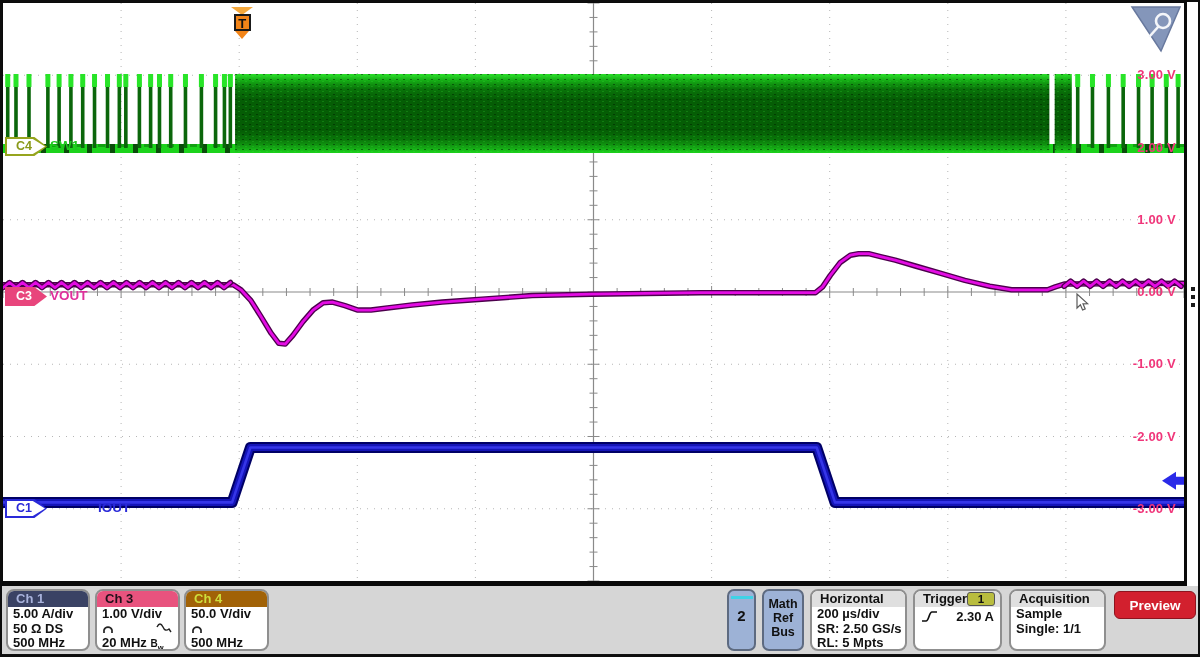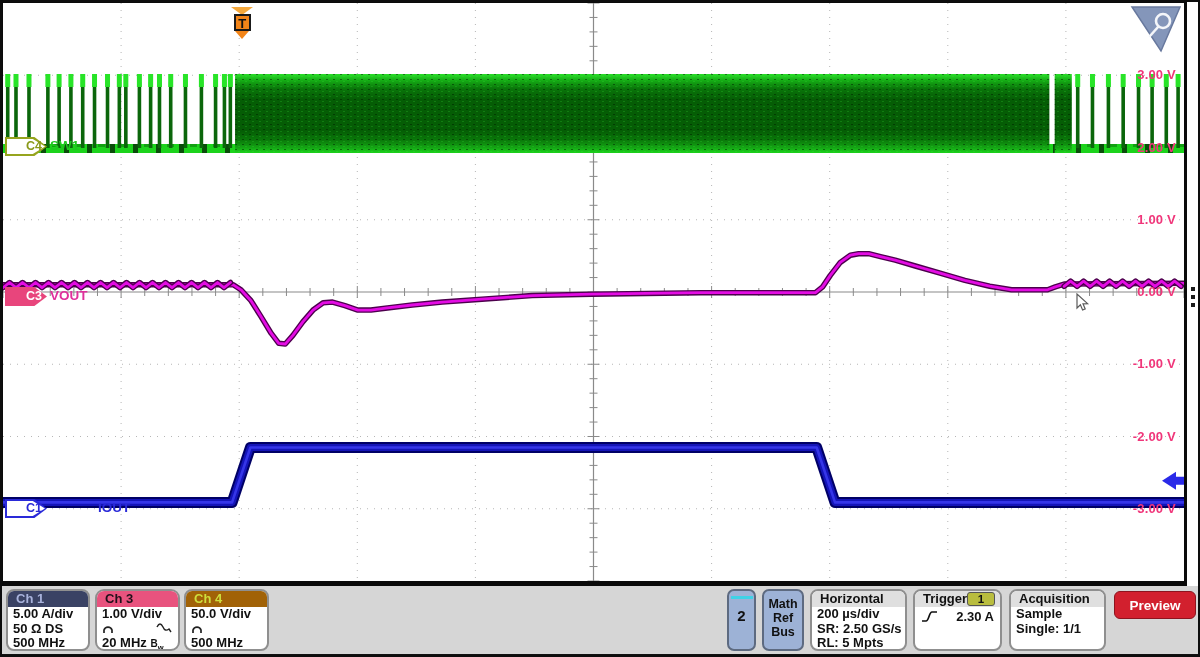--- a/index.html
+++ b/index.html
@@ -11,21 +11,21 @@
   
   .plot{position:absolute;left:0;top:0;width:1187px;height:586px;background:#fff;
         border:3px solid #0a0a0a;border-bottom-width:5px;box-sizing:border-box;z-index:5;}
   .plot svg.wave{position:absolute;left:0;top:0;}
   .vlabel{position:absolute;right:8px;color:#f0367a;font-size:13px;font-weight:bold;
           letter-spacing:0.2px;z-index:12;}
   .sig{position:absolute;left:47px;font-size:13.5px;font-weight:bold;z-index:13;}
   .badge{position:absolute;left:2px;width:42px;height:19px;z-index:13;}
   .badge .shape{position:absolute;inset:0;clip-path:polygon(0 0,70% 0,100% 50%,70% 100%,0 100%);}
   .badge .inner{position:absolute;inset:2px;clip-path:polygon(0 0,68% 0,100% 50%,68% 100%,0 100%);background:#fff;}
-  .badge .txt{position:absolute;left:14px;top:0;width:30px;height:19px;line-height:19px;
+  .badge .txt{position:absolute;left:4px;top:0;width:30px;height:19px;line-height:19px;
               text-align:center;font-size:12.5px;font-weight:bold;}
   
   .tmark{position:absolute;z-index:14;width:24px;text-align:center;}
   .tmark .cap{width:0;height:0;margin:0 auto;border-left:11px solid transparent;
               border-right:11px solid transparent;border-top:8px solid #f5a83c;}
   .tmark .body{width:17px;height:17px;margin:-1px auto 0;background:#f28418;border:2px solid #1a1a1a;
                color:#111;font-weight:bold;font-size:13px;line-height:16px;box-sizing:border-box;}
   .tmark .tail{width:0;height:0;margin:0 auto;border-left:7px solid transparent;
                border-right:7px solid transparent;border-top:8px solid #f28418;}
 
@@ -334,21 +334,21 @@
 
 <div class="bar">
 
   <div class="box" style="left:6px;width:84px;">
     <div class="hdr hdr-ch1">Ch 1</div>
     <div class="row">5.00 A/div</div>
     <div class="row">50 Ω  DS</div>
     <div class="row">500 MHz</div>
   </div>
 
-  <div class="box" style="left:95px;width:85px;border-radius:9px;">
+  <div class="box" style="left:95px;width:85px;">
     <div class="hdr hdr-ch3">Ch 3</div>
     <div class="row">1.00 V/div</div>
     <div class="iconrow">
       <svg width="12" height="11">
         <path d="M2,10 L2,7 A4.2,4.2 0 0 1 10,7 L10,10" fill="none" stroke="#222" stroke-width="1.7"></path>
       </svg>
       <svg width="16" height="11" style="margin-left:38px;">
         <path d="M1,4 Q4,-2 7,4 Q9,9 13,6 L15,9" fill="none" stroke="#222" stroke-width="1.4"></path>
       </svg>
     </div>

